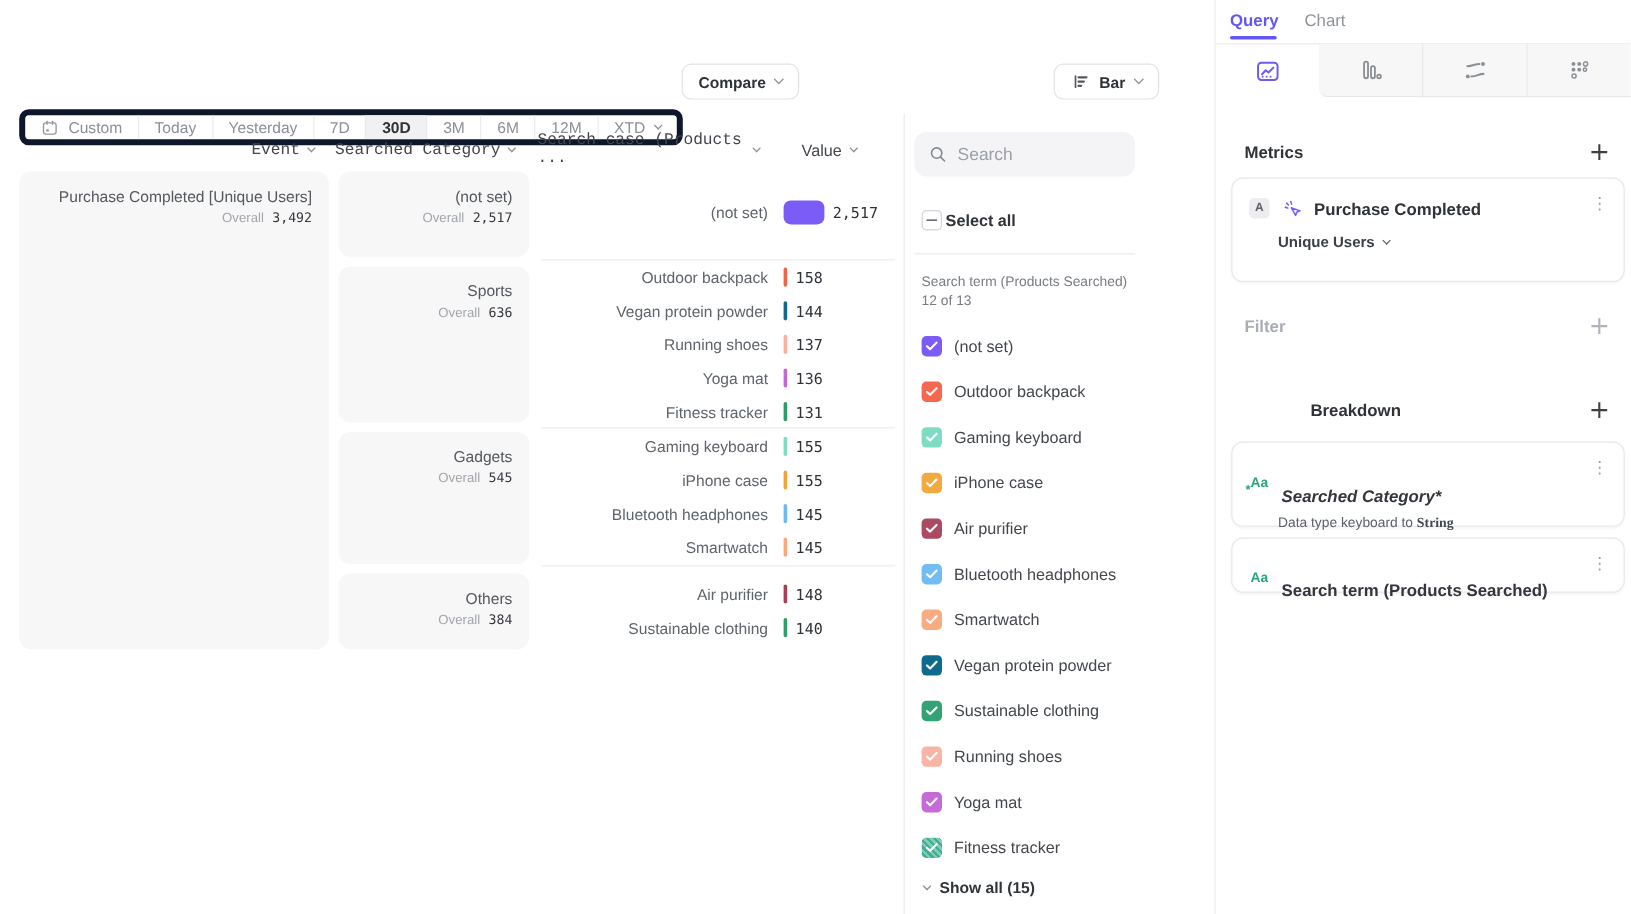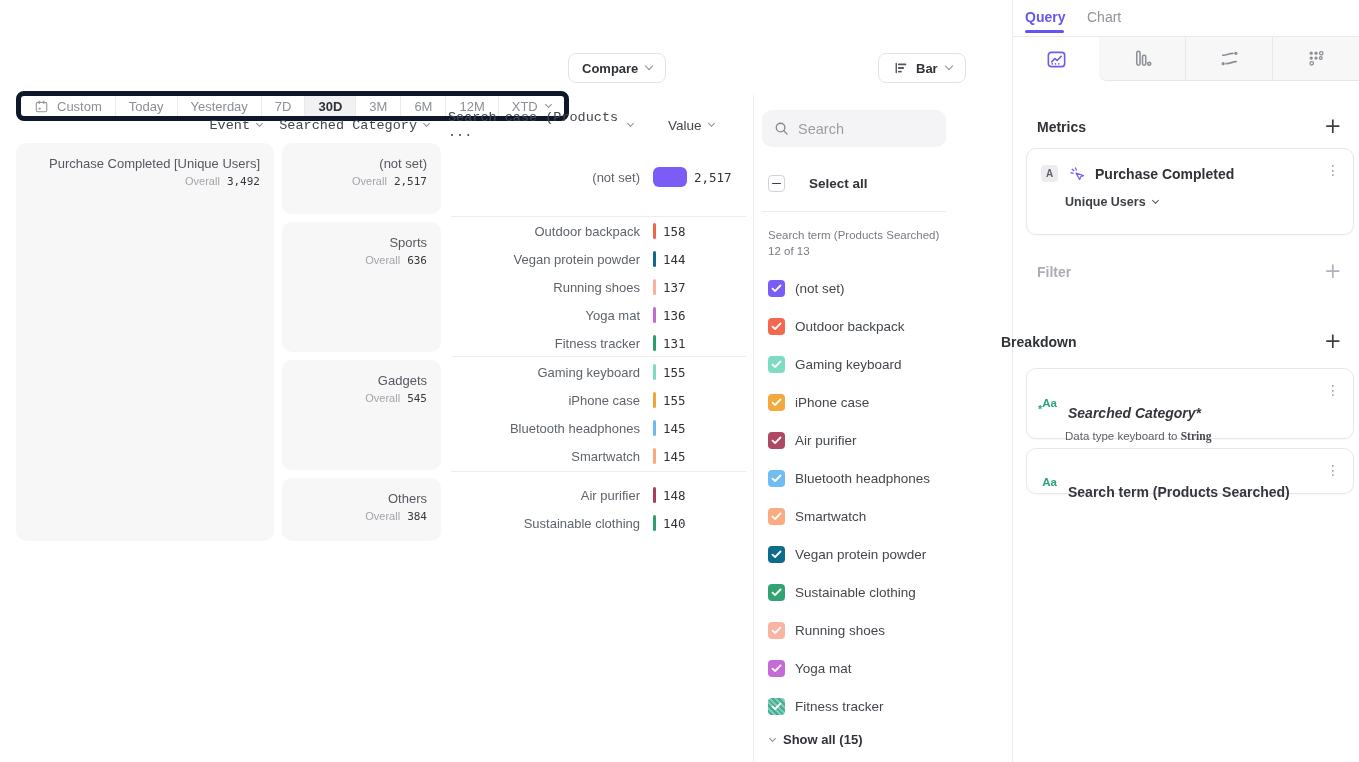--- a/index.html
+++ b/index.html
@@ -37,21 +37,21 @@
   .vsep { position:absolute; left:451px; width:295px; height:1px; background:#ededef; }
 
   
   .searchbox { left:762px; top:110px; width:184px; height:37px; background:#f4f4f6; border-radius:10px; display:flex; align-items:center; gap:9px; padding:0 12px; }
   .searchbox input { border:none; background:transparent; outline:none; font-size:14.5px; color:#3c3f44; width:130px; font-family:inherit; }
   .searchbox input::placeholder { color:#9a9ea5; }
   .cb { width:17px; height:17px; border-radius:4px; display:flex; align-items:center; justify-content:center; flex:none; }
   .cb.indet { background:#fff; border:1px solid #d3d2dd; }
   .cb.indet .minus { width:9px; height:1.6px; background:#3c3f44; border-radius:1px; }
   .cb.patterned { background-image:repeating-linear-gradient(45deg, rgba(255,255,255,.35) 0 2px, transparent 2px 4px); }
-  .selectall { left:768px; top:175px; display:flex; align-items:center; gap:24px; }
+  .selectall { left:768px; top:175px; display:flex; align-items:center; gap:3px; }
   .selectall .lbl { font-size:13.5px; font-weight:600; color:#303338; }
   .fcaption { left:768px; top:227px; width:178px; font-size:11.5px; color:#787c83; line-height:1.42; }
   .fitem { position:absolute; left:768px; height:20px; display:flex; align-items:center; gap:10px; cursor:pointer; }
   .fitem .lbl { font-size:13.5px; color:#43474d; white-space:nowrap; }
   .showall { left:770px; top:732px; display:flex; align-items:center; gap:8px; font-size:13px; font-weight:600; color:#303338; cursor:pointer; }
 
   
   .rtab { top:9px; font-size:14px; cursor:pointer; }
   .rtab.active { color:#6356f2; font-weight:700; }
   .rtab.inactive { color:#8f9298; font-weight:500; }
@@ -461,21 +461,21 @@
   <span class="kebab">⋮</span>
   <div class="msub" style="margin:13px 0 0 38px;">
     <span>Unique Users</span>
     <span class="chev sm dark"></span>
   </div>
 </div>
 
 <div class="abs rheading muted" style="left:1037px; top:264px;">Filter</div>
 <div class="abs plus muted" style="left:1324px; top:262px;">+</div>
 
-<div class="abs rheading" style="left:1001px; top:334px;">Breakdown</div>
+<div class="abs rheading" style="left:1092px; top:334px;">Breakdown</div>
 <div class="abs plus" style="left:1324px; top:332px;">+</div>
 
 <div class="rcard" style="top:368px; height:71px;">
   <div style="display:flex; align-items:center; gap:10px; padding:15px 14px 0 14px;">
     <span class="aa"><span>Aa</span><span class="star">*</span></span>
     <span class="bd-title mod">Searched Category*</span>
   </div>
   <span class="kebab">⋮</span>
   <div class="bd-note" style="margin:9px 0 0 38px;">
     <span>Data type keyboard to </span><b>String</b>

